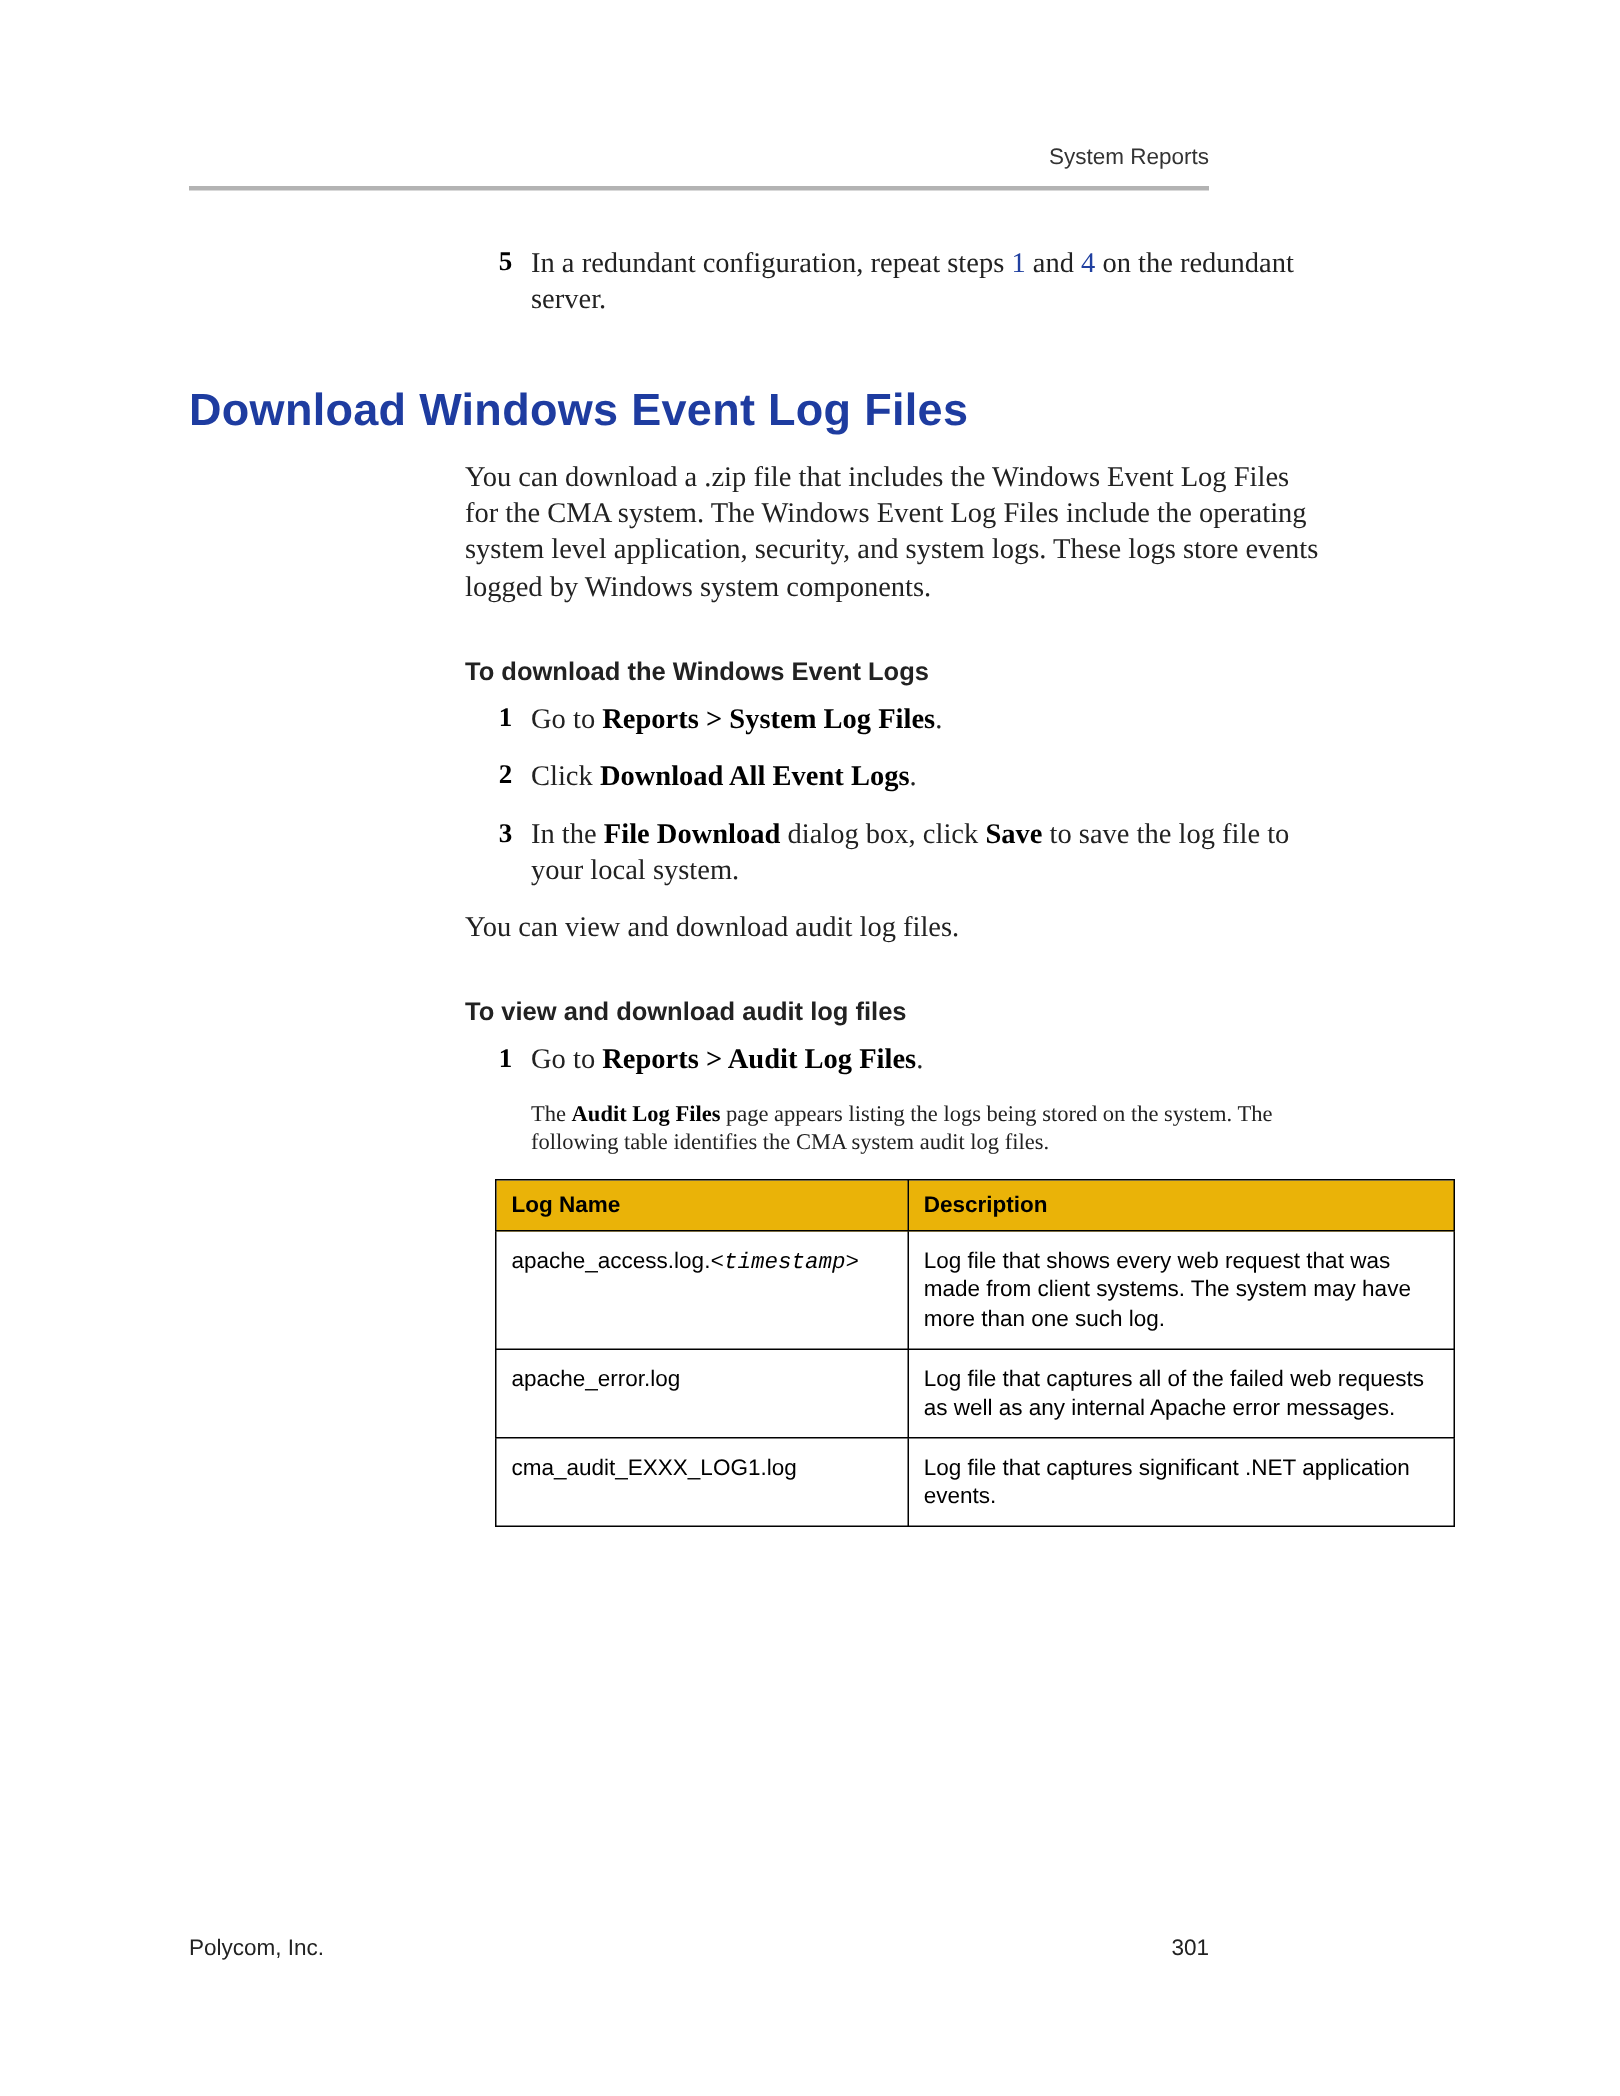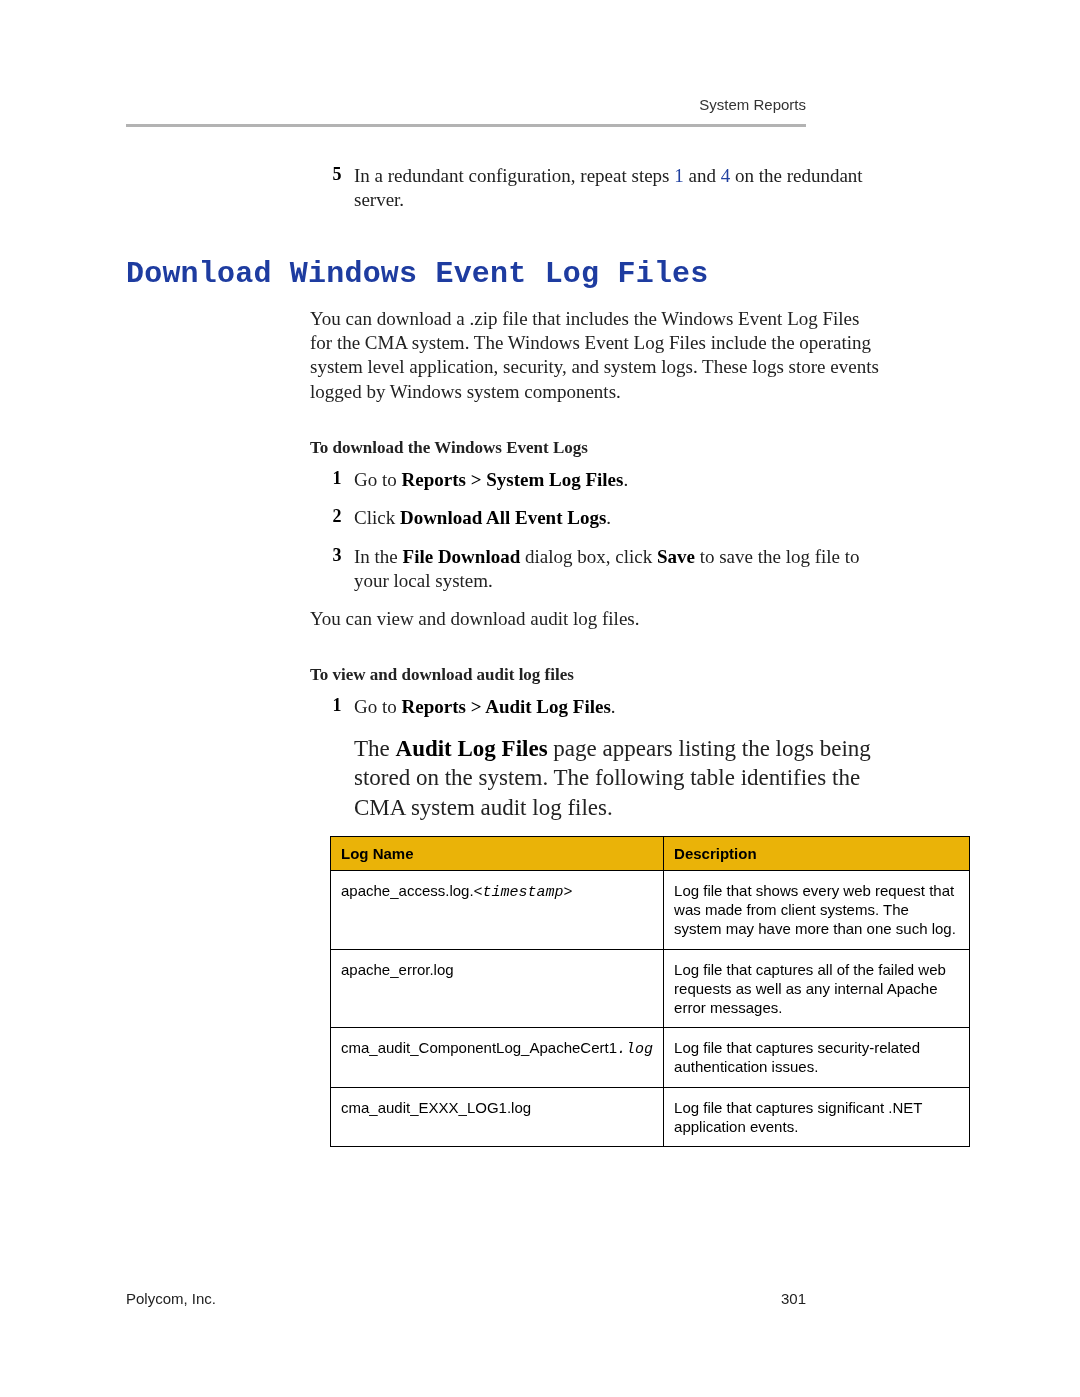--- a/index.html
+++ b/index.html
@@ -52,43 +52,43 @@
     line-height:1.28;
     color:#222;
   }
   .indent-block{
     margin-left:184px;
   }
   .link{
     color:#2040a0;
   }
   h2.section{
-    font-family:Liberation Mono, monospace;
+    font-family:Liberation Sans, sans-serif;
     color:#1e3ca0;
     font-weight:bold;
     font-size:30px;
     margin:44px 0 16px 0;
     letter-spacing:0.2px;
   }
   .para{
     font-size:19px;
     margin-left:184px;
     line-height:1.28;
     color:#222;
     margin-bottom:14px;
   }
   .para2{
-    font-size:23px;
+    font-size:15px;
     margin-left:228px;
     line-height:1.28;
     color:#222;
     margin-bottom:14px;
   }
   .subhead{
-    font-family:Liberation Serif, serif;
+    font-family:Liberation Sans, sans-serif;
     font-weight:bold;
     font-size:17px;
     margin:34px 0 10px 184px;
     color:#222;
   }
   strong{font-weight:bold;color:#000;}
   table.logt{
     border-collapse:collapse;
     width:640px;
     margin-left:204px;
@@ -203,26 +203,20 @@
           <td>Log file that shows every web request that was made from client systems. The system may have more than one such log.</td>
         </tr>
         <tr>
           <td>
             <span>apache_error.log</span><span class="mono-i"></span>
           </td>
           <td>Log file that captures all of the failed web requests as well as any internal Apache error messages.</td>
         </tr>
         <tr>
           <td>
-            <span>cma_audit_ComponentLog_ApacheCert1</span><span class="mono-i">.log</span>
-          </td>
-          <td>Log file that captures security-related authentication issues.</td>
-        </tr>
-        <tr>
-          <td>
             <span>cma_audit_EXXX_LOG1.log</span><span class="mono-i"></span>
           </td>
           <td>Log file that captures significant .NET application events.</td>
         </tr>
       </tbody>
     </table>
 
   </div>
 
   <div class="footer-left">Polycom, Inc.</div>

